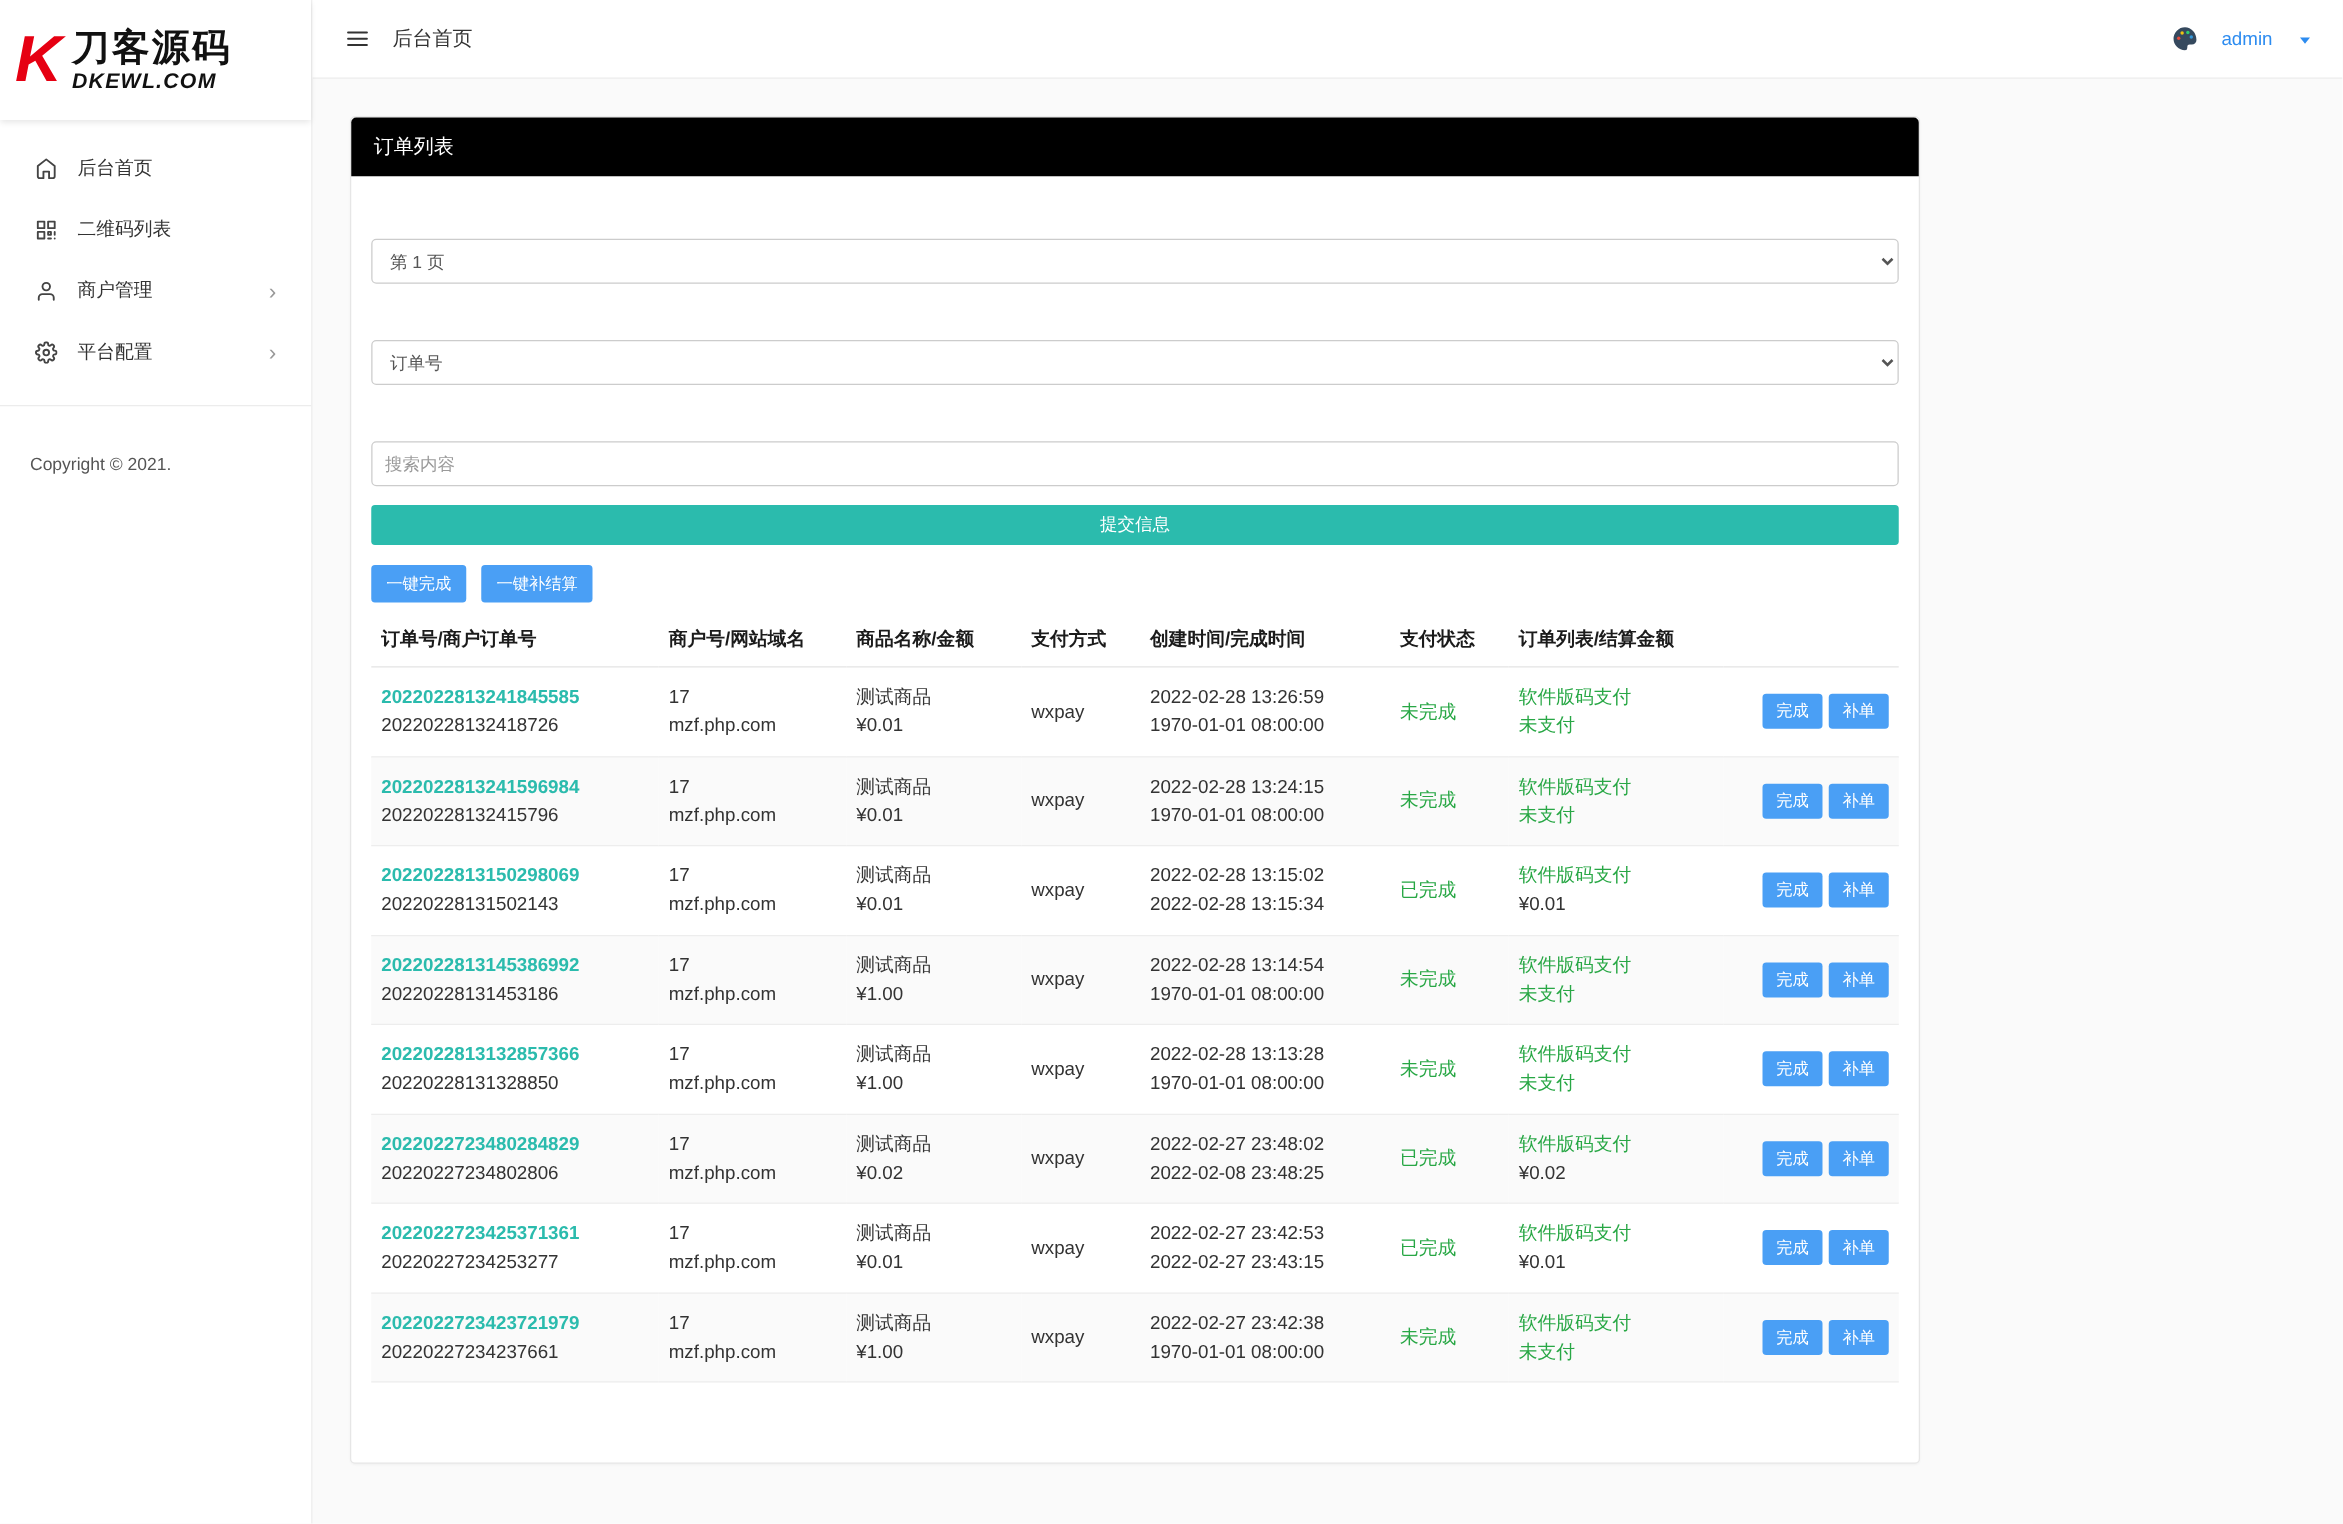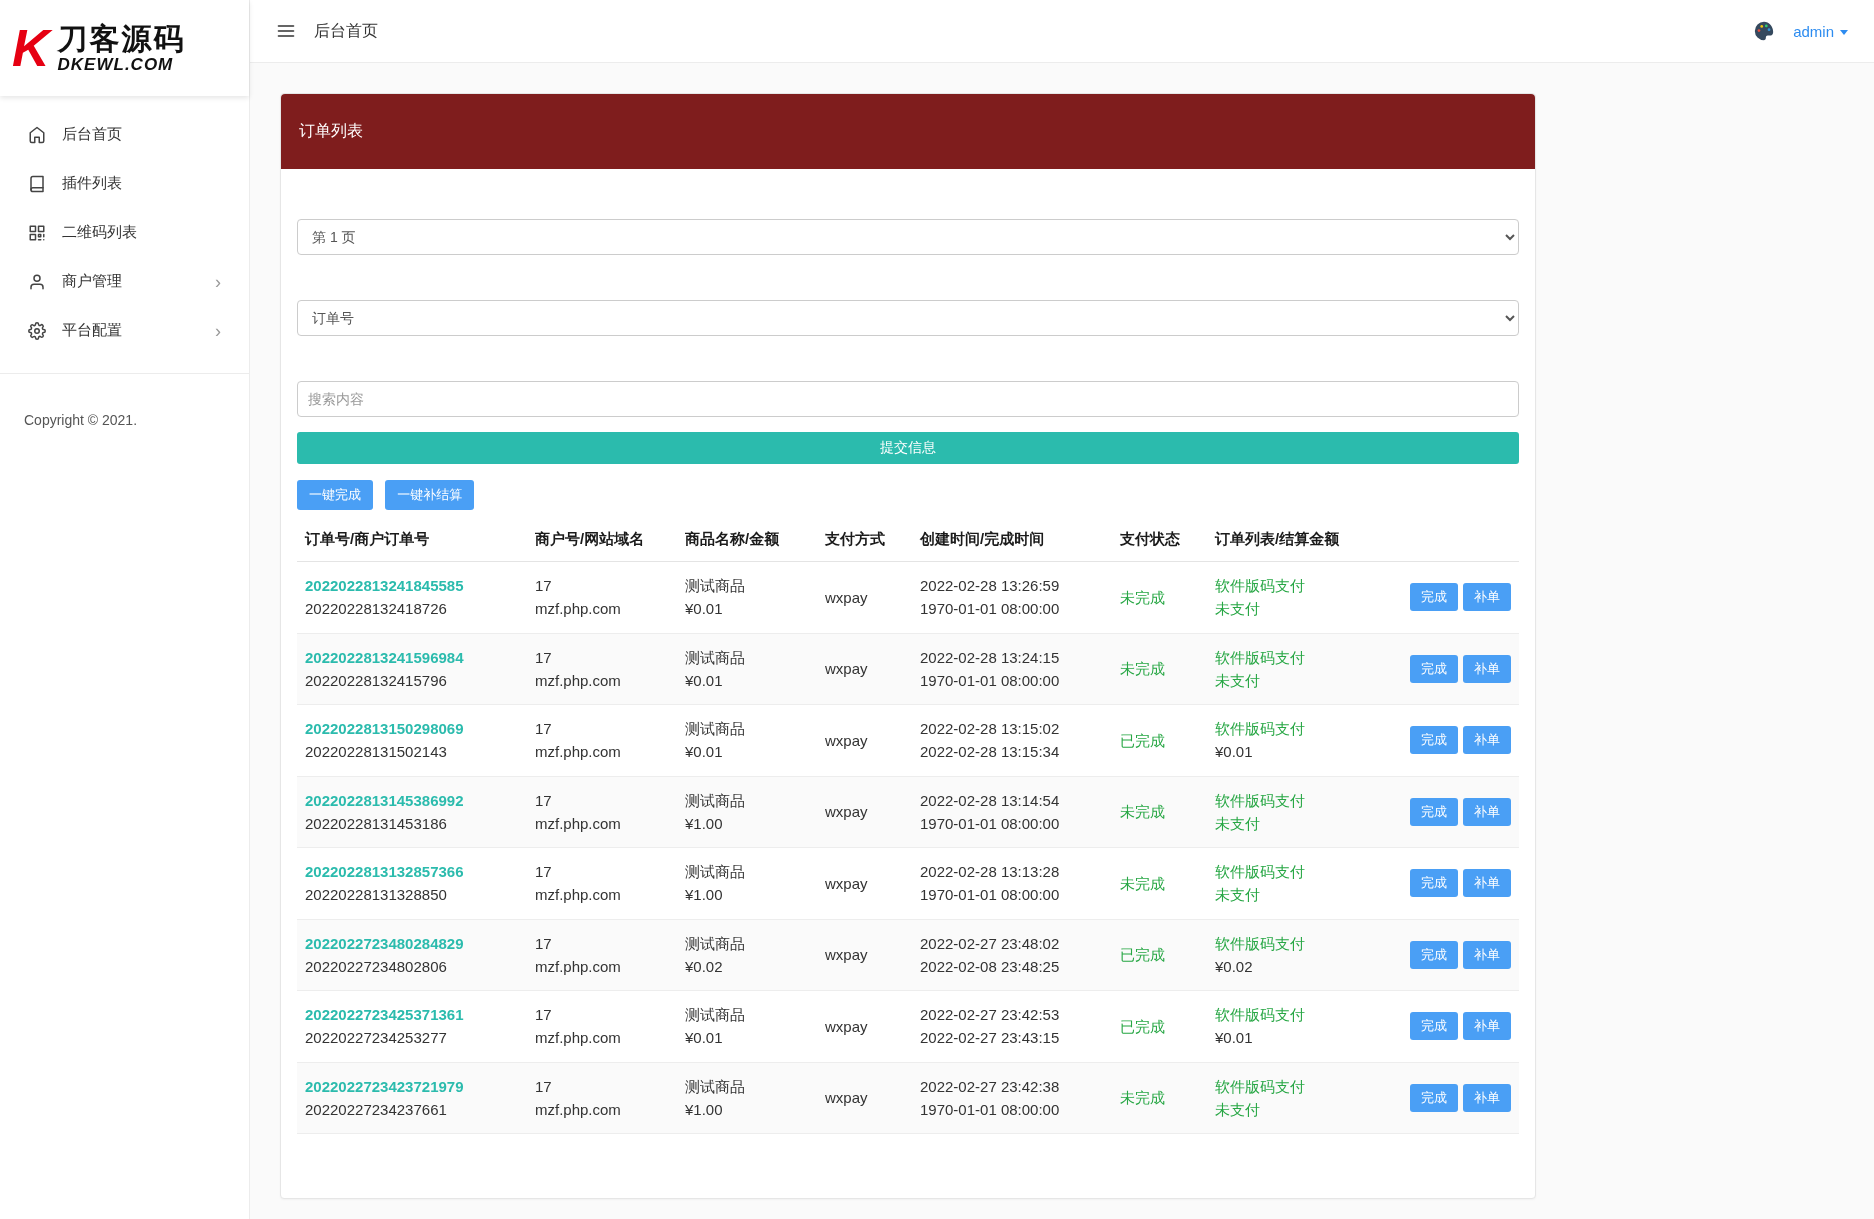--- a/index.html
+++ b/index.html
@@ -58,42 +58,42 @@
   .topbar {
     height: 63px;
     background: #fff;
     border-bottom: 1px solid #ececec;
     display: flex; align-items: center; justify-content: space-between;
     padding: 0 26px;
   }
   .topbar-left, .topbar-right { display: flex; align-items: center; gap: 18px; }
   .icon-btn { display: inline-flex; cursor: pointer; color: #333; }
   .crumb { font-size: 16px; color: #333; }
-  .user { display: inline-flex; align-items: center; gap: 6px; cursor: pointer; color: #2d8cf0; font-size: 15px; }
+  .user { display: inline-flex; align-items: center; gap: 22px; cursor: pointer; color: #2d8cf0; font-size: 15px; }
   .caret {
     width: 0; height: 0;
     border-left: 4px solid transparent; border-right: 4px solid transparent;
     border-top: 5px solid #2d8cf0;
     display: inline-block; margin-top: 2px;
   }
 
   
   .content { padding: 30px; }
   .card {
     width: 1256px; max-width: 100%;
     background: #fff;
     border: 1px solid #e6e6e6;
     border-radius: 4px;
     box-shadow: 0 1px 2px rgba(0,0,0,.04);
   }
   .card-header {
-    background: #7f1d1d;
+    background: #000000;
     color: #fff;
     font-size: 16px;
-    padding: 27px 18px;
+    padding: 13px 18px;
     border-radius: 4px 4px 0 0;
   }
   .card-body { padding: 18px 16px 64px; }
 
   .control {
     width: 100%; height: 36px;
     border: 1px solid #ccc; border-radius: 4px;
     padding: 0 10px;
     font-size: 14px; color: #555;
     background: #fff;
@@ -172,29 +172,20 @@
     </div>
 
     <nav class="menu">
       <div class="side-item">
         <span class="icon">
           <svg viewBox="0 0 24 24" fill="none" stroke="#444" stroke-width="2" stroke-linecap="round" stroke-linejoin="round">
               <path d="M3 9l9-7 9 7v11a2 2 0 0 1-2 2h-4v-7h-6v7H5a2 2 0 0 1-2-2z"></path>
             </svg>
         </span>
         <span>后台首页</span>
-      </div>
-      <div class="side-item">
-        <span class="icon">
-          <svg viewBox="0 0 24 24" fill="none" stroke="#444" stroke-width="2" stroke-linecap="round" stroke-linejoin="round">
-              <path d="M4 19.5A2.5 2.5 0 0 1 6.5 17H20"></path>
-              <path d="M6.5 2H20v20H6.5A2.5 2.5 0 0 1 4 19.5v-15A2.5 2.5 0 0 1 6.5 2z"></path>
-            </svg>
-        </span>
-        <span>插件列表</span>
       </div>
       <div class="side-item">
         <span class="icon">
           <svg viewBox="0 0 24 24" fill="none" stroke="#444" stroke-width="2" stroke-linecap="round" stroke-linejoin="round">
               <rect x="3" y="3" width="7" height="7"></rect>
               <rect x="14" y="3" width="7" height="7"></rect>
               <rect x="3" y="14" width="7" height="7"></rect>
               <path d="M14 14h3v3h-3z"></path>
               <path d="M21 14v3"></path>
               <path d="M14 21h3"></path>

